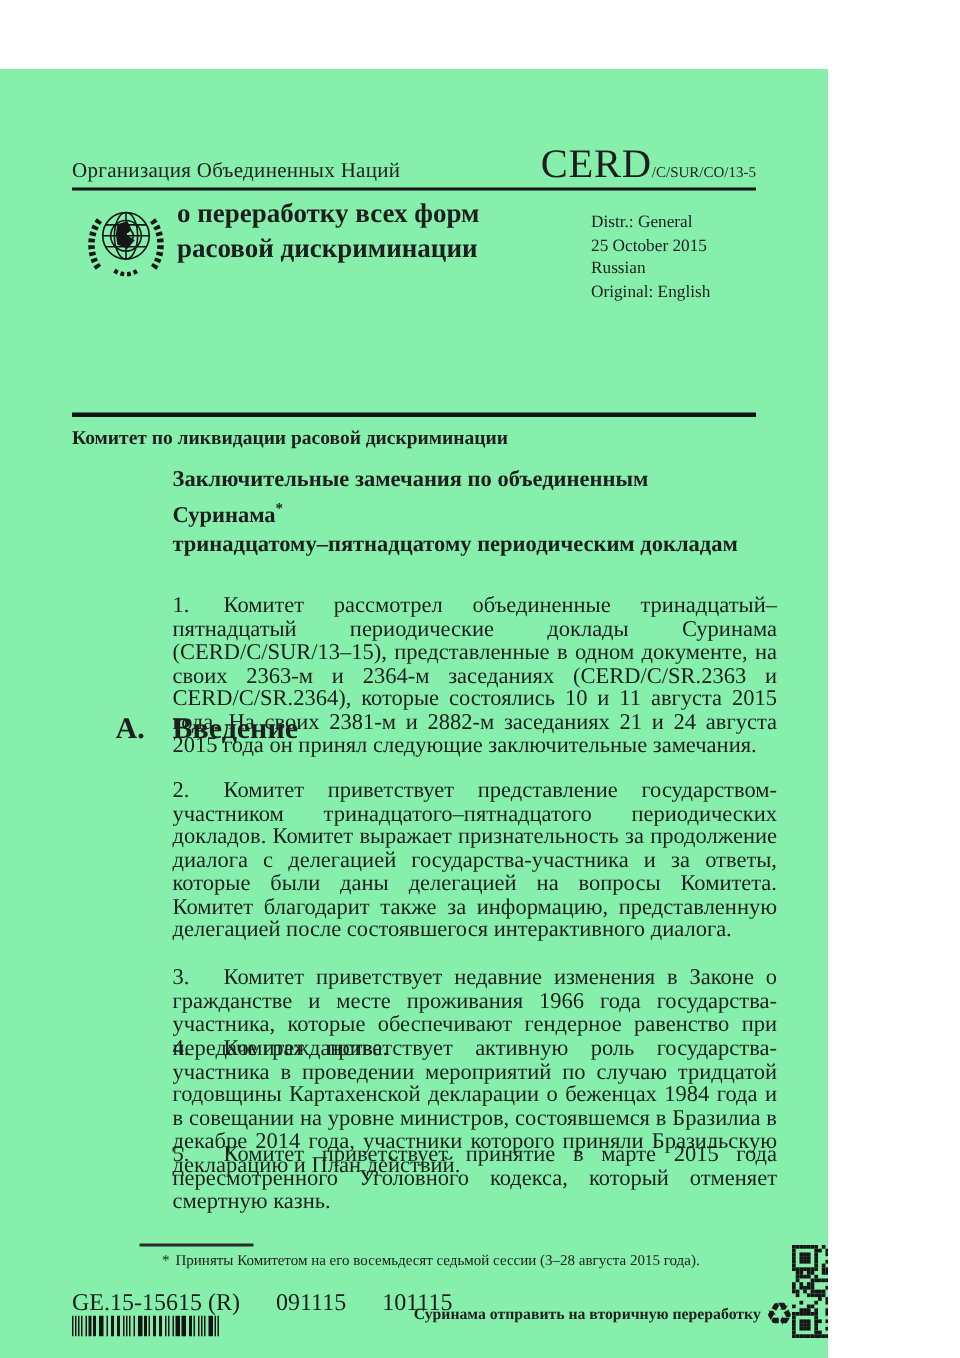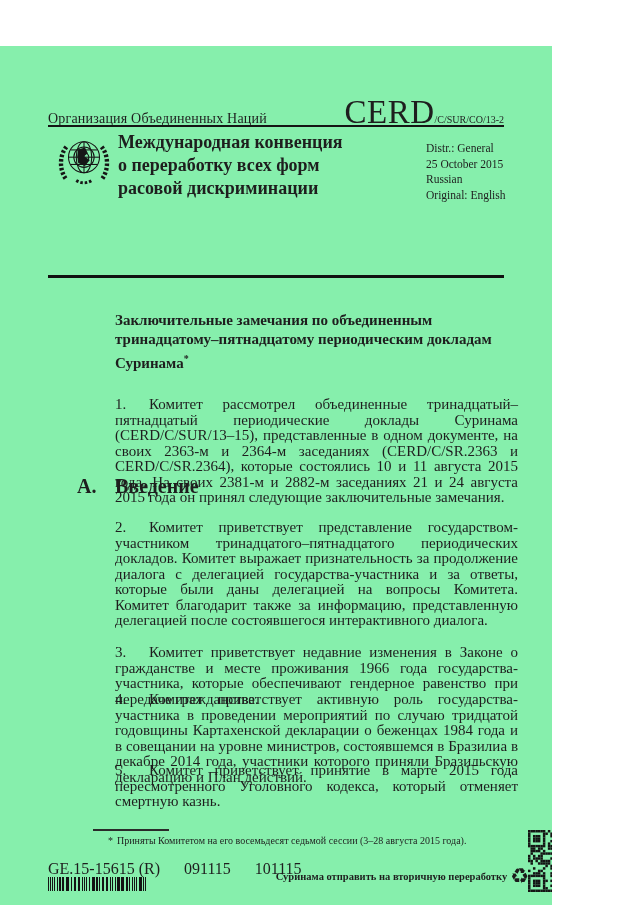--- a/index.html
+++ b/index.html
@@ -5,26 +5,26 @@
   html,body{margin:0;padding:0;background:#fff;}
   .page{
     position:relative; width:552px; height:905px; background:#86efac;
     font-family:"Liberation Serif", serif; color:#1e1e1e; overflow:hidden;margin-top:46px;
   }
   
   .masthead{position:absolute; left:48px; right:48px; top:48px;
     display:flex; justify-content:space-between; align-items:baseline;}
   .org-name{font-size:14px; letter-spacing:0.2px;}
   .doc-symbol{white-space:nowrap;}
-  .doc-symbol .main{font-size:33px; letter-spacing:0.5px;}
+  .doc-symbol .main{font-size:27px; letter-spacing:0.5px;}
   .doc-symbol .suffix{font-size:10px;}
   .rule-thin{position:absolute; left:48px; right:48px; top:79px; height:2px; background:#141414;}
   .emblem{position:absolute; left:53px; top:86px; width:62px; height:62px;}
   .conv-title{position:absolute; left:118px; top:85px; font-size:18px; font-weight:bold; line-height:23px;}
-  .distr{position:absolute; left:426px; top:95px; font-size:11.5px; line-height:15.5px;}
+  .distr{position:absolute; left:394px; top:95px; font-size:11.5px; line-height:15.5px;}
   .rule-heavy{position:absolute; left:48px; right:48px; top:229px; height:3px; background:#111;}
   
   .committee{position:absolute; left:48px; top:238px; font-size:13px; font-weight:bold;}
   .doc-title{position:absolute; left:115px; top:265px; width:430px; font-size:15px; font-weight:bold; line-height:19px;}
   .doc-title sup{font-size:10px;}
   .para{position:absolute; left:115px; width:403px; font-size:15px; line-height:15.5px; text-align:justify;}
   .pnum{display:inline-block; width:34px;}
   #para1{top:336px}
   #para2{top:459px}
   #para3{top:584px}
@@ -47,21 +47,21 @@
   .recycle-glyph{font-family:"DejaVu Sans", sans-serif; font-size:21px; line-height:1; color:#1a1a1a;}
   .qr{position:absolute; left:528px; top:784px;}
 </style>
 </head>
 <body>
 
 <div class="page">
 
   <div class="masthead">
     <span class="org-name">Организация Объединенных Наций</span>
-    <span class="doc-symbol"><span class="main">CERD</span><span class="suffix">/C/SUR/CO/13-2</span></span>
+    <span class="doc-symbol"><span class="main">CERD</span><span class="suffix">/C/SUR/CO/13-5</span></span>
   </div>
   <div class="rule-thin"></div>
 
   <div class="emblem">
     <svg width="62" height="62" viewBox="0 0 64 64">
       <g fill="none" stroke="#161616" stroke-width="1.1">
         <circle cx="32" cy="26" r="16"></circle>
         <circle cx="32" cy="26" r="10.5"></circle>
         <circle cx="32" cy="26" r="5"></circle>
         <ellipse cx="32" cy="26" rx="8" ry="16"></ellipse>
@@ -73,39 +73,39 @@
       <path d="M26 18 l7 -2 3 6 -4 3 6 4 -5 6 -7 -3 -1 -7 z" fill="#161616"></path>
       <g stroke="#161616" stroke-width="4.5" fill="none" stroke-dasharray="2.6 2">
         <path d="M13 48 C 6.5 39 6.5 24 14 15"></path>
         <path d="M51 48 C 57.5 39 57.5 24 50 15"></path>
       </g>
       <path d="M24 50 q8 5 16 0" stroke="#161616" stroke-width="3" fill="none" stroke-dasharray="2.6 2"></path>
     </svg>
   </div>
 
   <div class="conv-title">
-    <div>Международная конвенция</div>
     <div>о переработку всех форм</div>
     <div>расовой дискриминации</div>
   </div>
 
   <div class="distr">
     <div>Distr.: General</div>
     <div>25 October 2015</div>
     <div>Russian</div>
     <div>Original: English</div>
   </div>
 
   <div class="rule-heavy"></div>
 
+  <div class="committee">Комитет по ликвидации расовой дискриминации</div>
 
   <div class="doc-title">
     <div>Заключительные замечания по объединенным</div>
+    <div><span>Суринама</span><sup>*</sup></div>
     <div>тринадцатому–пятнадцатому периодическим докладам</div>
-    <div><span>Суринама</span><sup>*</sup></div>
   </div>
 
   <p class="para" id="para1"><span class="pnum">1.</span><span>Комитет рассмотрел объединенные тринадцатый–пятнадцатый периодические доклады Суринама (CERD/C/SUR/13–15), представленные в одном документе, на своих 2363-м и 2364-м заседаниях (CERD/C/SR.2363 и CERD/C/SR.2364), которые состоялись 10 и 11 августа 2015 года. На своих 2381-м и 2882-м заседаниях 21 и 24 августа 2015 года он принял следующие заключительные замечания.</span></p>
 
   <div class="sec-heading" id="secA"><span class="snum">A.</span><span>Введение</span></div>
 
   <p class="para" id="para2"><span class="pnum">2.</span><span>Комитет приветствует представление государством-участником тринадцатого–пятнадцатого периодических докладов. Комитет выражает признательность за продолжение диалога с делегацией государства-участника и за ответы, которые были даны делегацией на вопросы Комитета. Комитет благодарит также за информацию, представленную делегацией после состоявшегося интерактивного диалога.</span></p>
 
 
   <p class="para" id="para3"><span class="pnum">3.</span><span>Комитет приветствует недавние изменения в Законе о гражданстве и месте проживания 1966 года государства-участника, которые обеспечивают гендерное равенство при передаче гражданства.</span></p>

